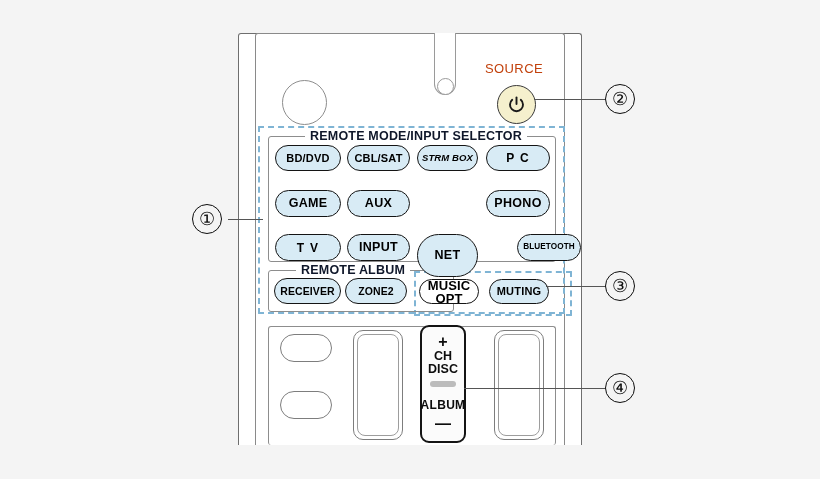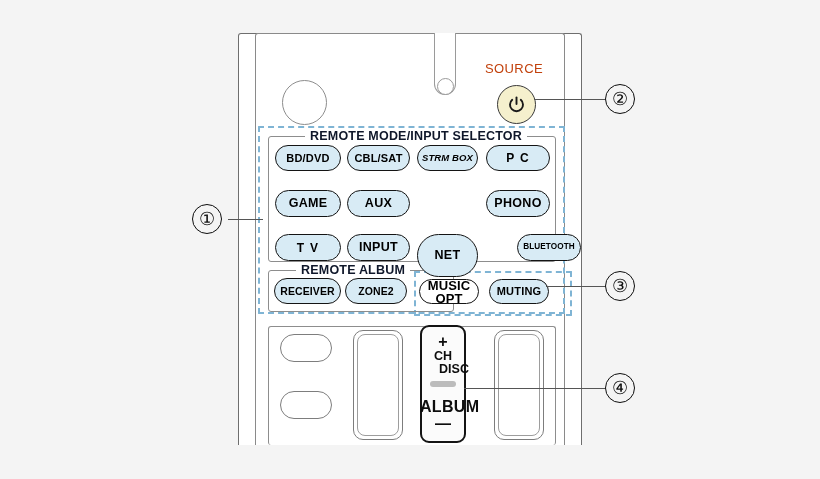--- a/index.html
+++ b/index.html
@@ -174,22 +174,22 @@
   }
   .rocker-txt {
     position: absolute;
     width: 46px;
     text-align: center;
     font-weight: bold;
     color: #0d0d0d;
   }
   .rk-plus  { left: 420px; top: 333px; font-size: 16px; }
   .rk-ch    { left: 420px; top: 349px; font-size: 12.5px; }
-  .rk-disc  { left: 420px; top: 362px; font-size: 12.5px; margin-left: 11px; }
-  .rk-album { left: 420px; top: 398px; font-size: 16px; letter-spacing: .3px; }
+  .rk-disc  { left: 420px; top: 362px; font-size: 12.5px; }
+  .rk-album { left: 420px; top: 398px; font-size: 12px; letter-spacing: .3px; }
   .rk-minus { left: 420px; top: 415px; font-size: 16px; }
   .rk-bar {
     position: absolute;
     left: 430px; top: 381px;
     width: 26px; height: 6px;
     background: #bcbcbc;
     border-radius: 3px;
   }
 
   

